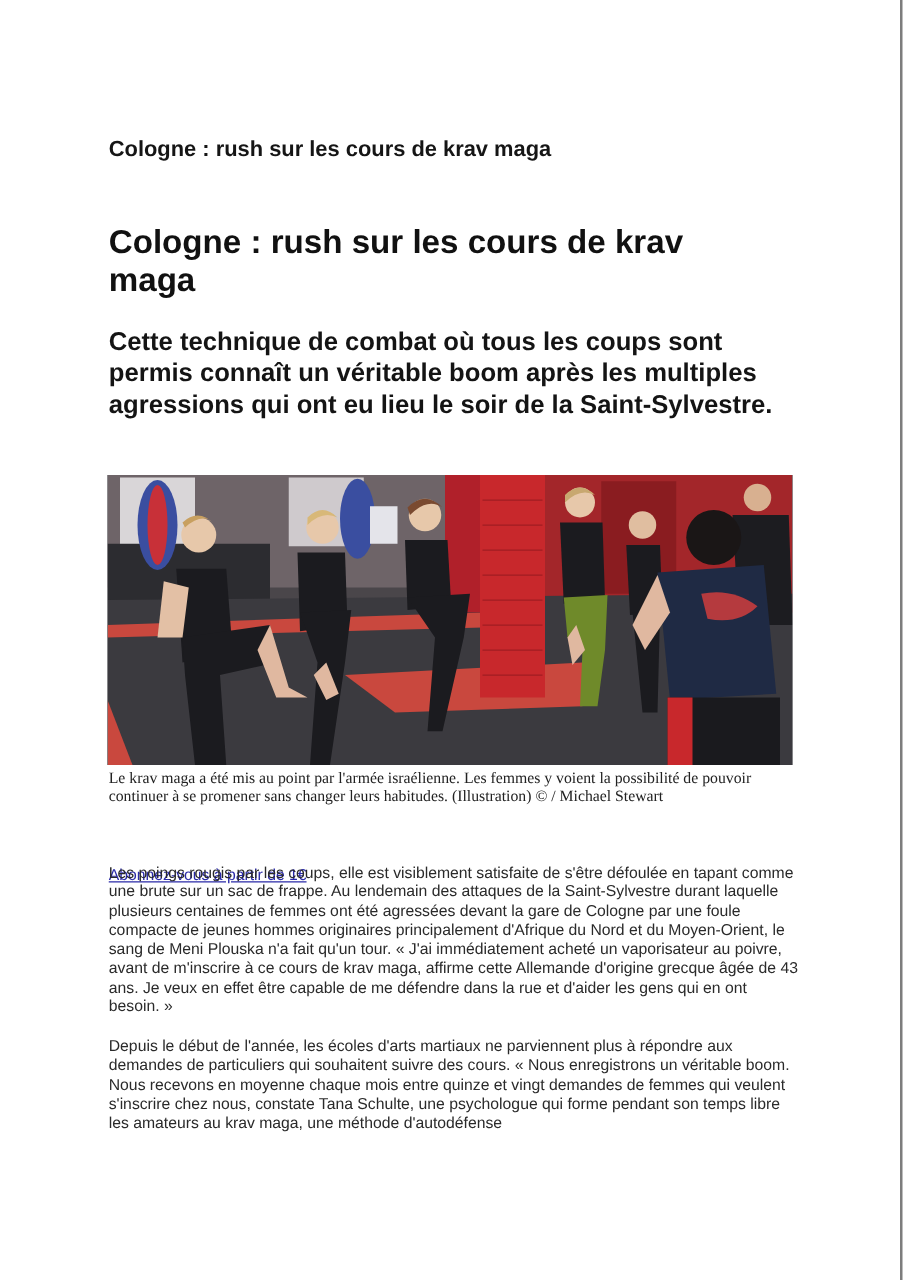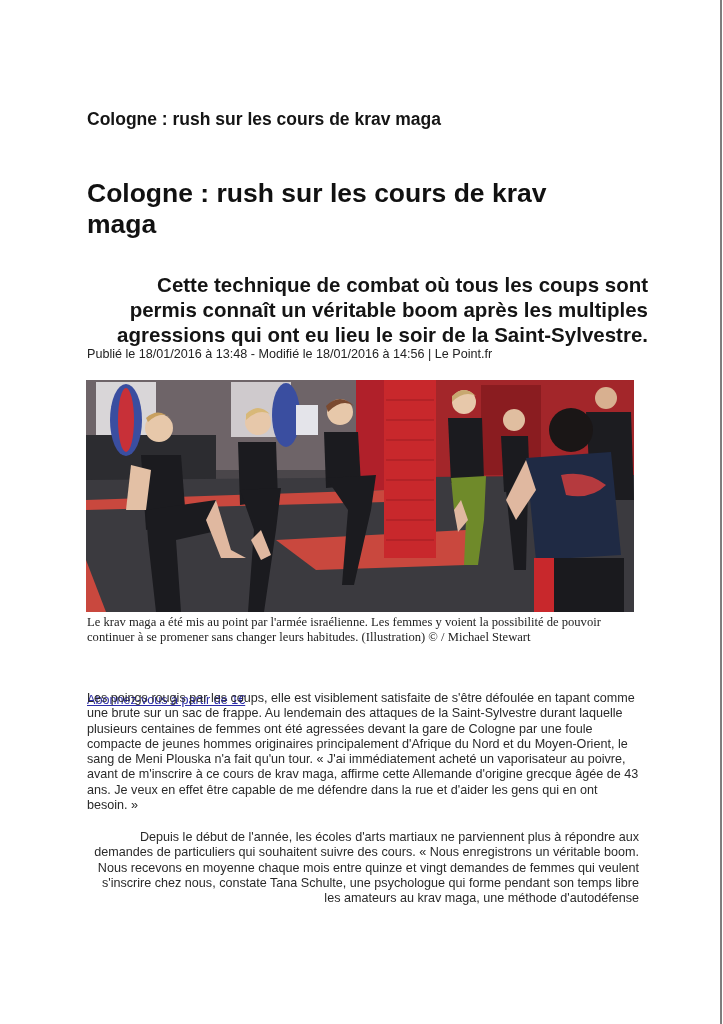--- a/index.html
+++ b/index.html
@@ -4,44 +4,43 @@
 <style>
   html, body { margin: 0; padding: 0; }
   body {
     width: 723px; height: 1024px; background: #ffffff; position: relative; overflow: hidden;
     font-family: "Liberation Sans", sans-serif; color: #1a1a1a;
   }
   .right-edge { position: absolute; top: 0; right: 1px; width: 2px; height: 1024px; background: #7d7d7d; }
   .page { position: absolute; left: 87px; top: 0; width: 550px; }
   .page-header { position: absolute; top: 109px; left: 0; font-size: 17.5px; font-weight: bold; color: #151515; white-space: nowrap; }
   .headline { position: absolute; top: 178px; left: 0; width: 520px; font-size: 26.5px; font-weight: bold; line-height: 31px; color: #111; margin: 0; }
-  .subtitle { position: absolute; top: 261px; left: 0; width: 550px; font-size: 20.5px; font-weight: bold; line-height: 25px; color: #141414; margin: 11px; text-align: right; }
+  .subtitle { position: absolute; top: 261px; left: 0; width: 550px; font-size: 20.5px; font-weight: bold; line-height: 25px; color: #141414; margin: 0; }
   .byline { position: absolute; top: 347px; left: 0; font-size: 12.6px; line-height: 15px; color: #222; white-space: nowrap; }
   .byline a, .subscribe-link { color: #2a2aa8; text-decoration: underline; }
   .photo { position: absolute; top: 380px; left: -1px; width: 548px; height: 232px; overflow: hidden; background: #3a3a3e; }
   .caption { position: absolute; top: 615px; left: 0; width: 552px; font-size: 12.6px; line-height: 15px; color: #222; font-family: Liberation Serif, serif; }
   .subscribe { position: absolute; top: 661px; left: 0; font-size: 12.6px; line-height: 15px; margin-top: 32px; }
   .para { position: absolute; left: 0; width: 552px; font-size: 12.6px; line-height: 15.3px; color: #2a2a2a; margin: 0; }
   .p1 { top: 691px; }
-  .p2 { top: 830px; text-align: right; }
+  .p2 { top: 830px; }
 </style>
 </head>
 <body>
 
 <div class="right-edge"></div>
 
 <div class="page">
   <div class="page-header">Cologne : rush sur les cours de krav maga</div>
 
   <h1 class="headline">Cologne : rush sur les cours de krav maga</h1>
 
   <h2 class="subtitle">Cette technique de combat où tous les coups sont permis connaît un véritable boom après les multiples agressions qui ont eu lieu le soir de la Saint-Sylvestre.</h2>
 
   <div class="byline">
-    <div>Publié le 18/01/2016 à 13:48 - Modifié le 18/01/2016 à 14:56 | Le Point.fr</div>
   </div>
 
   <div class="photo" title="Women practicing krav maga knee strikes in a gym with red padded columns and an instructor in a navy t-shirt">
     <svg width="548" height="232" viewBox="0 0 548 232" xmlns="http://www.w3.org/2000/svg">
 
       <rect x="0" y="0" width="548" height="232" fill="#4a464a"></rect>
       <rect x="0" y="0" width="300" height="90" fill="#6e6468"></rect>
       <rect x="10" y="2" width="60" height="70" fill="#d9d6d8"></rect>
       <rect x="145" y="2" width="60" height="55" fill="#cfcacd"></rect>
       <rect x="300" y="0" width="248" height="110" fill="#a3262a"></rect>

